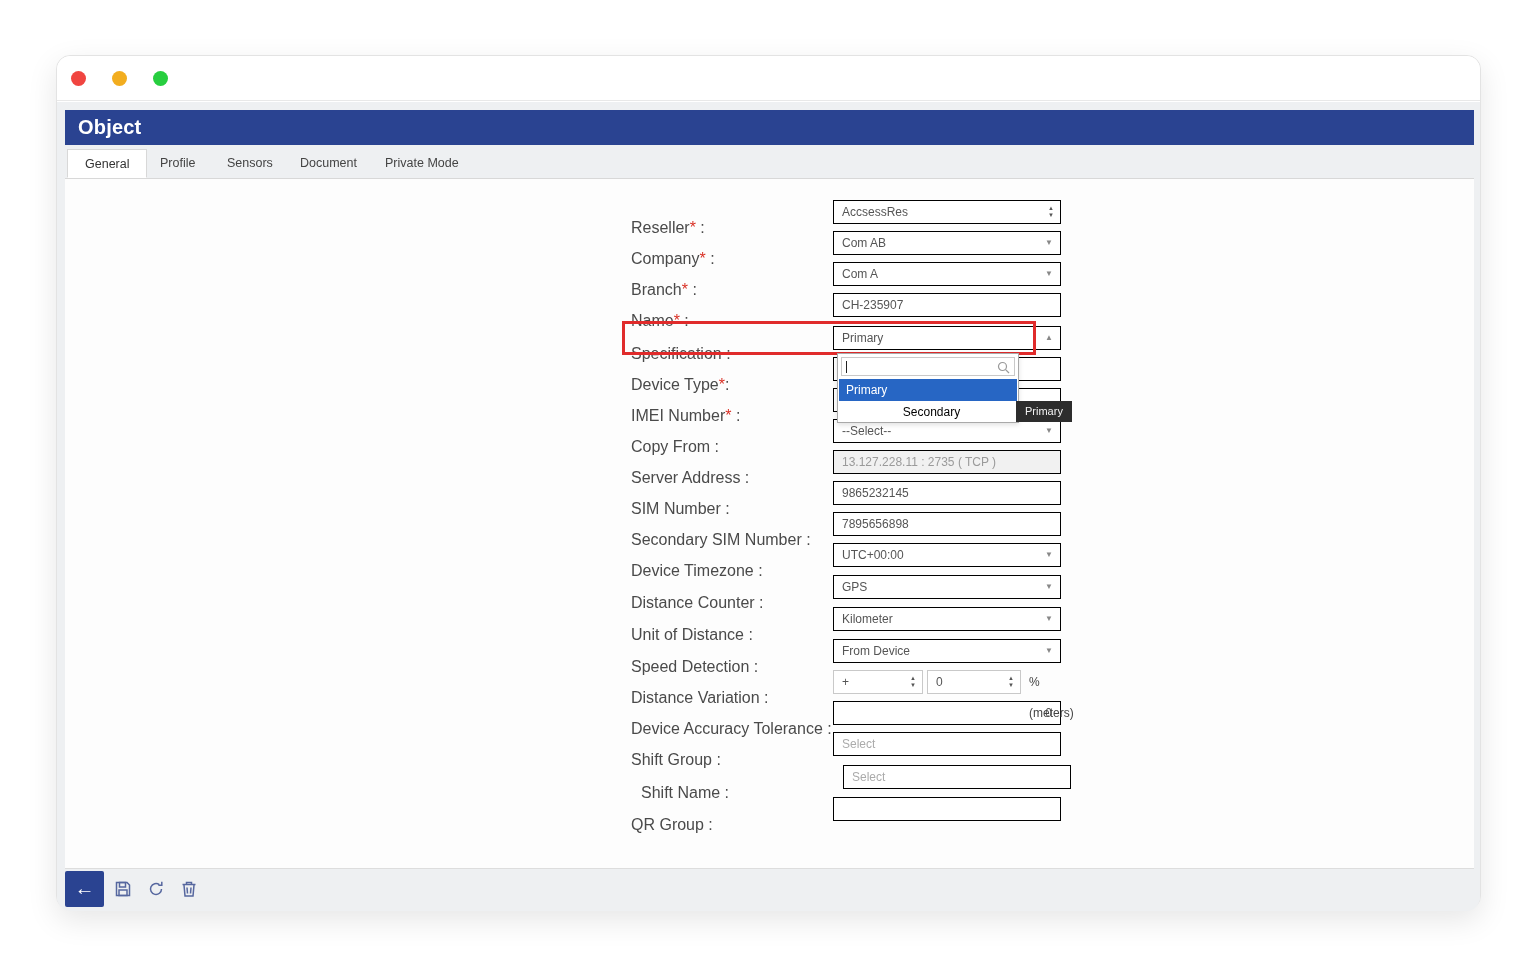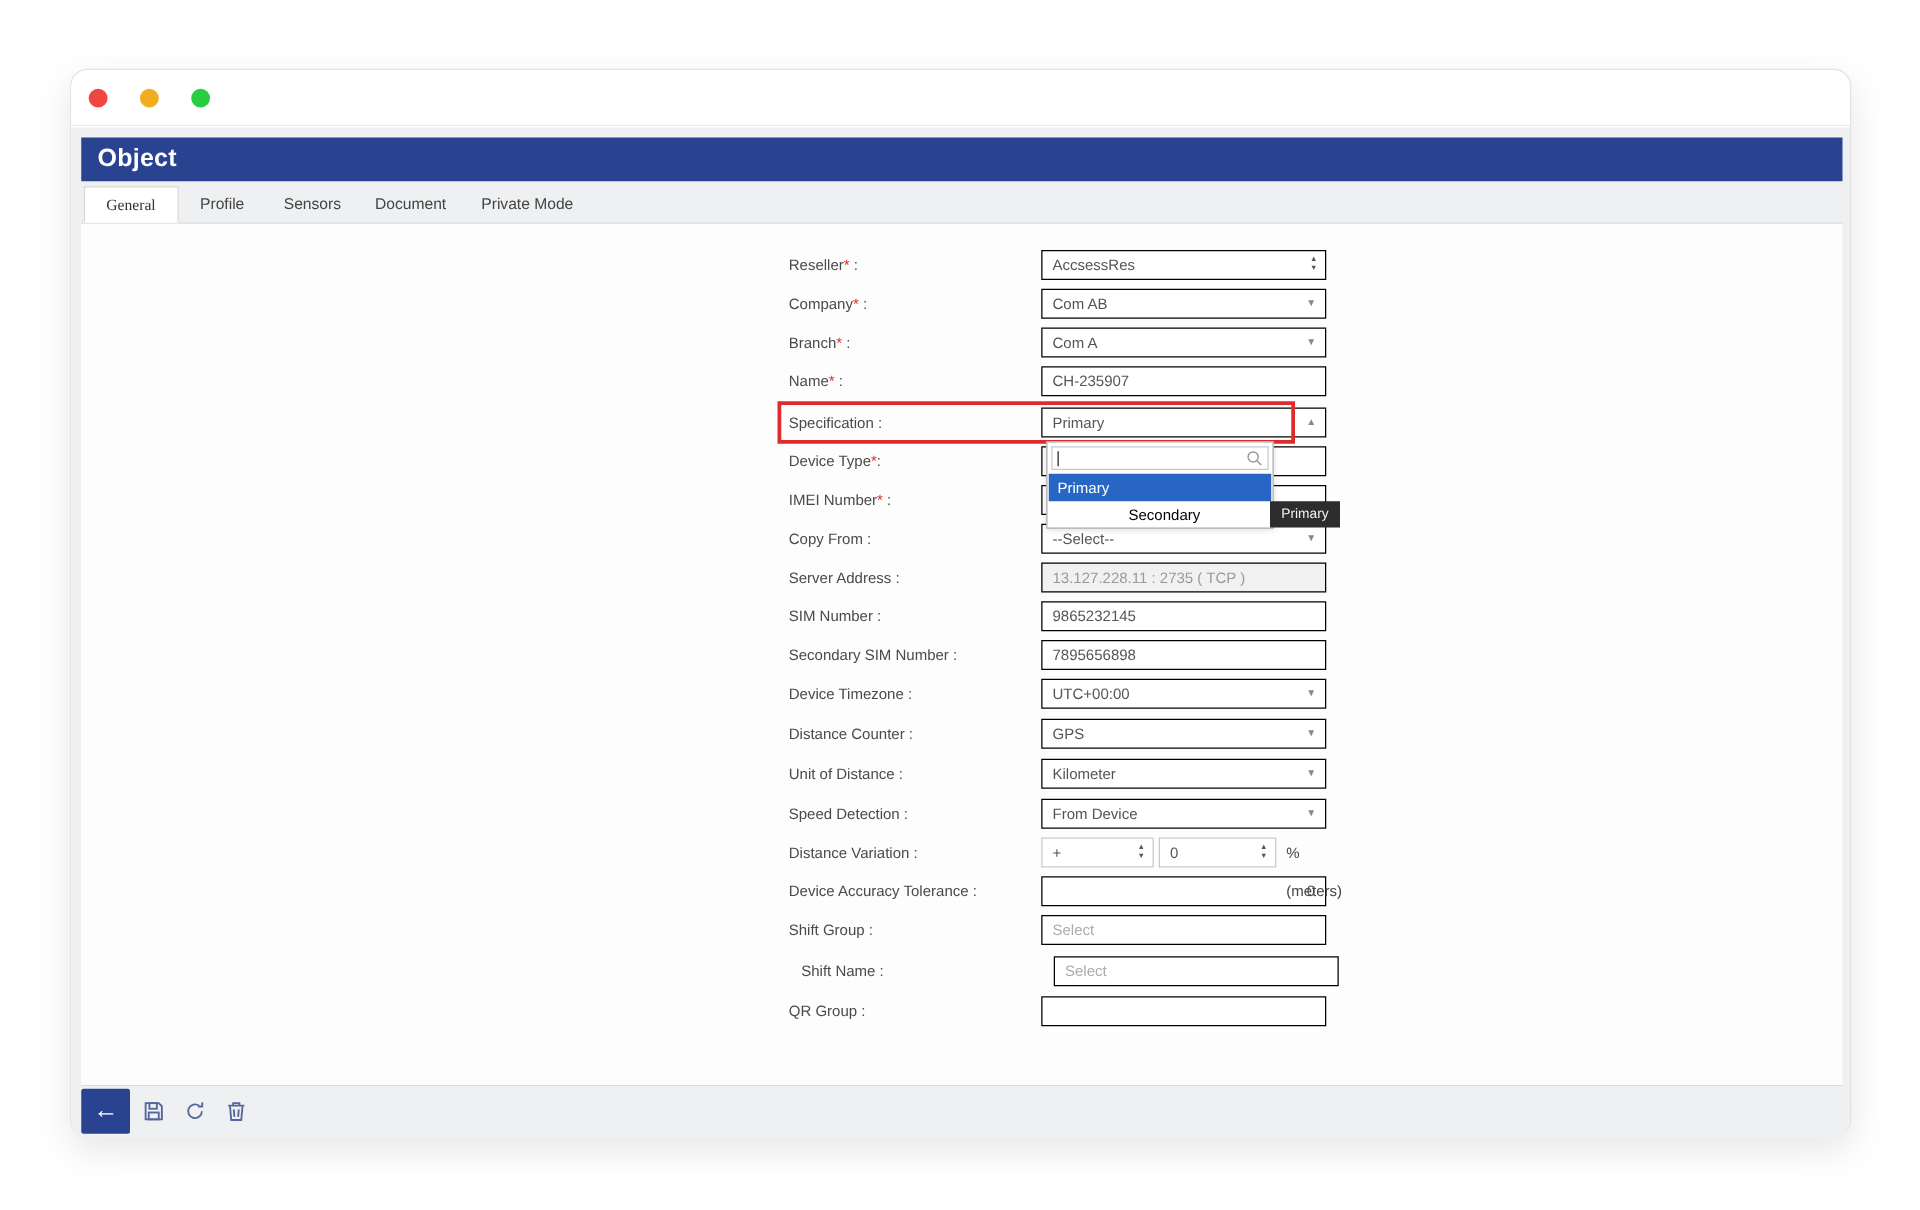--- a/index.html
+++ b/index.html
@@ -24,39 +24,39 @@
 
   .app-header { position:absolute; left:8px; top:54px; width:1409px; height:35px;
                 background:#2a4391; color:#fff; font-size:20px; font-weight:600;
                 line-height:35px; padding-left:13px; letter-spacing:.2px; }
 
   
   .tabstrip { position:absolute; left:8px; top:89px; width:1409px; height:34px;
               border-bottom:1px solid #d8d8d8; }
   .tab { position:absolute; bottom:0; height:29px; line-height:28px; font-size:12.5px;
          color:#444; padding:0 17px; cursor:default; }
-  .tab.active { background:#fff; border:1px solid #d8d8d8; border-bottom:1px solid #fff; color:#333;font-family:Liberation Serif, serif; }
+  .tab.active { background:#fff; border:1px solid #d8d8d8; border-bottom:1px solid #fff; color:#333; }
 
   
   .content { position:absolute; left:8px; top:123px; width:1409px; height:690px;
              background:#fdfdfd; border-bottom:1px solid #ddd; }
 
   
   .footer { position:absolute; left:0; top:813px; width:1423px; height:41px;
             background:#eef0f2; border-radius:0 0 14px 14px; }
   .back-btn { position:absolute; left:8px; top:2px; width:39px; height:36px;
               background:#2a4391; border-radius:2px; color:#fff; text-align:center;
               font-size:20px; line-height:34px; cursor:pointer; }
   .tool-ic { position:absolute; top:10px; width:20px; height:20px; cursor:pointer; }
   .tool-ic svg { width:20px; height:20px; stroke:#56679f; fill:none; stroke-width:1.5; }
 
   
   .row { position:absolute; left:574px; width:560px; height:24px; }
-  .lbl { position:absolute; left:0; top:0; width:198px; height:24px; line-height:24px;
-         font-size:12px; color:#4a4a4a; white-space:nowrap; }
+  .lbl { position:absolute; left:0; top:16px; width:198px; height:24px; line-height:24px;
+         font-size:16px; color:#4a4a4a; white-space:nowrap; }
   .req { color:#d93025; }
   .fld { position:absolute; left:202px; top:0; width:228px; height:24px;
          border:1px solid #000000; background:#fff; font-size:12px; color:#555;
          line-height:22px; padding:0 8px; }
   .sel { cursor:pointer; }
   .sel .arr { position:absolute; right:7px; top:0; line-height:22px; font-size:8px; color:#888; }
   .stepper { position:absolute; right:6px; top:4px; display:flex; flex-direction:column;
              font-size:6px; line-height:7px; color:#555; }
   input.fld { outline:none; }
   input.fld::placeholder { color:#ababab; }

